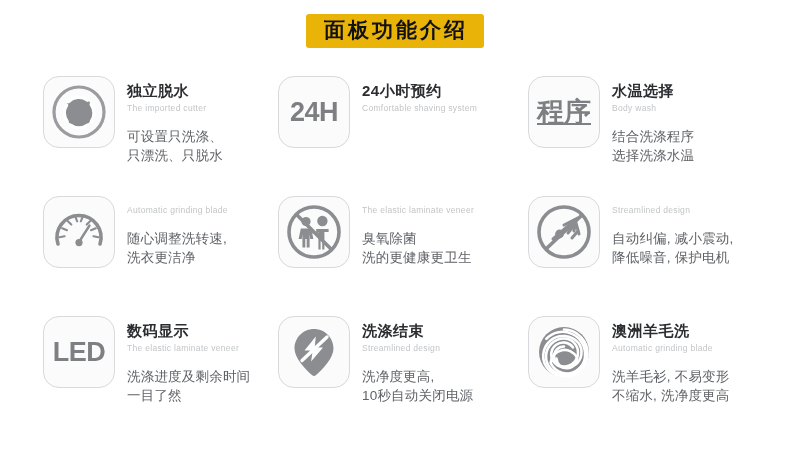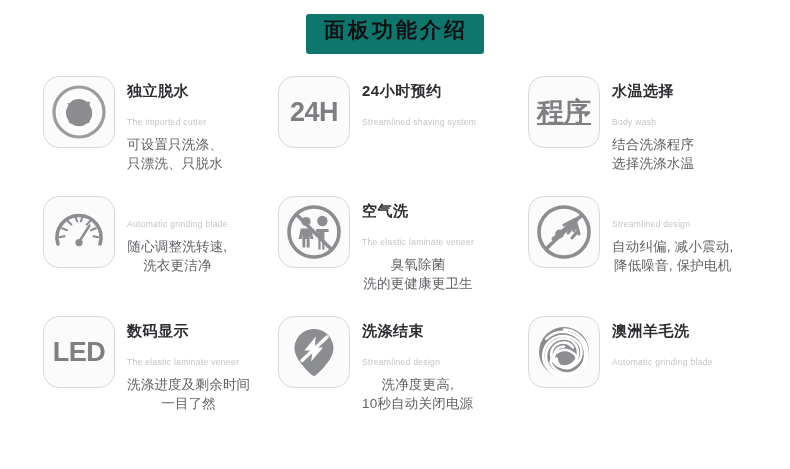--- a/index.html
+++ b/index.html
@@ -17,26 +17,26 @@
 
   
   .title-wrap {
     width: 100%;
     text-align: center;
     padding-top: 14px;
     box-sizing: border-box;
   }
   .title-badge {
     display: inline-block;
-    background: #0f766e;
+    background: #eab308;
     color: #101114;
     font-size: 21px;
     font-weight: 700;
     letter-spacing: 3px;
-    padding: 4px 16px 12px 18px;
+    padding: 4px 16px 6px 18px;
     border-radius: 3px;
     line-height: 1.15;
   }
 
   
   .grid {
     position: absolute;
     top: 68px;
     left: 7px;
     width: 632px;
@@ -92,32 +92,31 @@
     font-weight: 700;
     color: #2b2d30;
     letter-spacing: 0.5px;
     line-height: 1.2;
     white-space: nowrap;
   }
   .f-sub {
     font-size: 8.5px;
     color: #c2c4c6;
     letter-spacing: 0.3px;
-    margin-top: 17px;
+    margin-top: 3px;
     line-height: 1.2;
     white-space: nowrap;
   }
   .f-desc {
     font-size: 13.5px;
     color: #5f6266;
     line-height: 1.42;
-    margin-top: 8px;
+    margin-top: 14px;
     white-space: pre-line;
     letter-spacing: 0.2px;
-    text-align: center;
   }
 </style>
 </head>
 <body>
 
 <div class="title-wrap">
   <span class="title-badge">面板功能介绍</span>
 </div>
 
 <div class="grid">
@@ -144,21 +143,21 @@
 只漂洗、只脱水</div>
     </div>
   </div>
 
   <div class="cell col2">
     <div class="tile">
       <span class="tile-text">24H</span>
     </div>
     <div class="txt">
       <div class="f-title">24小时预约</div>
-      <div class="f-sub">Streamlined shaving system</div>
+      <div class="f-sub">Comfortable shaving system</div>
     </div>
   </div>
 
   <div class="cell col3">
     <div class="tile">
       <span class="tile-text cjk">程序</span>
     </div>
     <div class="txt">
       <div class="f-title">水温选择</div>
       <div class="f-sub">Body wash</div>
@@ -204,21 +203,20 @@
             <path d="M15.8 25.5 h10.4 l2.2 10.5 h-3.2 l-0.6 -5 v13.5 h-2.9 v-8.4 h-1.4 v8.4 h-2.9 v-13.5 l-0.6 5 h-3.2 z"></path>
             <circle cx="37.4" cy="18" r="5.2"></circle>
             <path d="M31.2 26 h12.4 v3 h-4.2 v17.5 h-2.2 v-9 h-1.6 v9 h-2.2 v-17.5 h-2.2 z"></path>
             <path d="M24 27 l10 2.6 -0.5 2.3 -10 -2.6 z"></path>
           </g>
           <line x1="11.5" y1="11.5" x2="46.5" y2="46.5" stroke="#8b8d90" stroke-width="3.6" stroke-linecap="round"></line>
         </svg>
       </span>
     </div>
     <div class="txt">
-      <div class="f-title">空气洗</div>
       <div class="f-sub">The elastic laminate veneer</div>
       <div class="f-desc">臭氧除菌
 洗的更健康更卫生</div>
     </div>
   </div>
 
   <div class="cell col3">
     <div class="tile">
       <span>
         <svg width="58" height="58" viewBox="0 0 58 58">
@@ -280,16 +278,18 @@
             <path d="M29 6.5 A22.5 22.5 0 0 1 29 51.5 A18 18 0 0 1 29 15.5 A14 14 0 0 1 29 43.5 A10 10 0 0 1 29 23.5"></path>
             <path d="M46.5 15 A22.5 22.5 0 0 1 13 46 A18 18 0 0 1 43.5 20 A14 14 0 0 1 18.5 38.5 A10 10 0 0 1 38 24.5"></path>
             <path d="M11.3 15.8 A22.5 22.5 0 0 1 50 33.5 A18 18 0 0 1 15.6 39.8 A14 14 0 0 1 42 34.5 A10 10 0 0 1 21.5 35.5"></path>
           </g>
         </svg>
       </span>
     </div>
     <div class="txt">
       <div class="f-title">澳洲羊毛洗</div>
       <div class="f-sub">Automatic grinding blade</div>
+      <div class="f-desc">洗羊毛衫, 不易变形
+不缩水, 洗净度更高</div>
     </div>
   </div>
 
 </div>
 
 </body></html>

